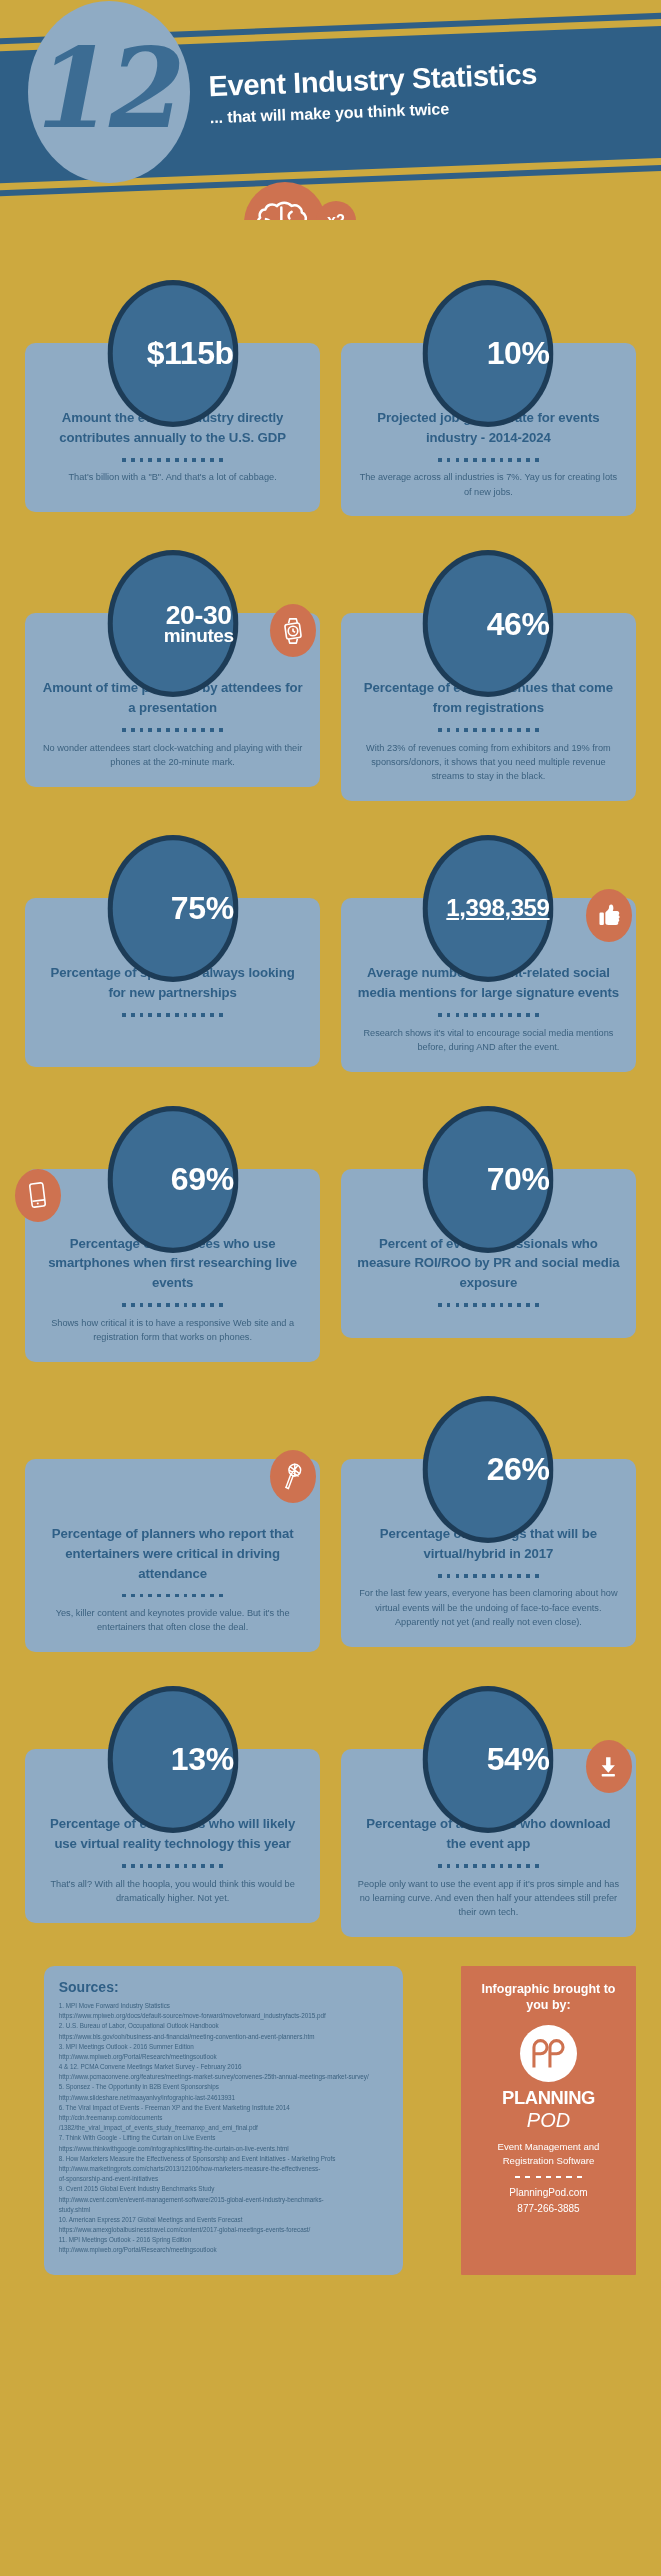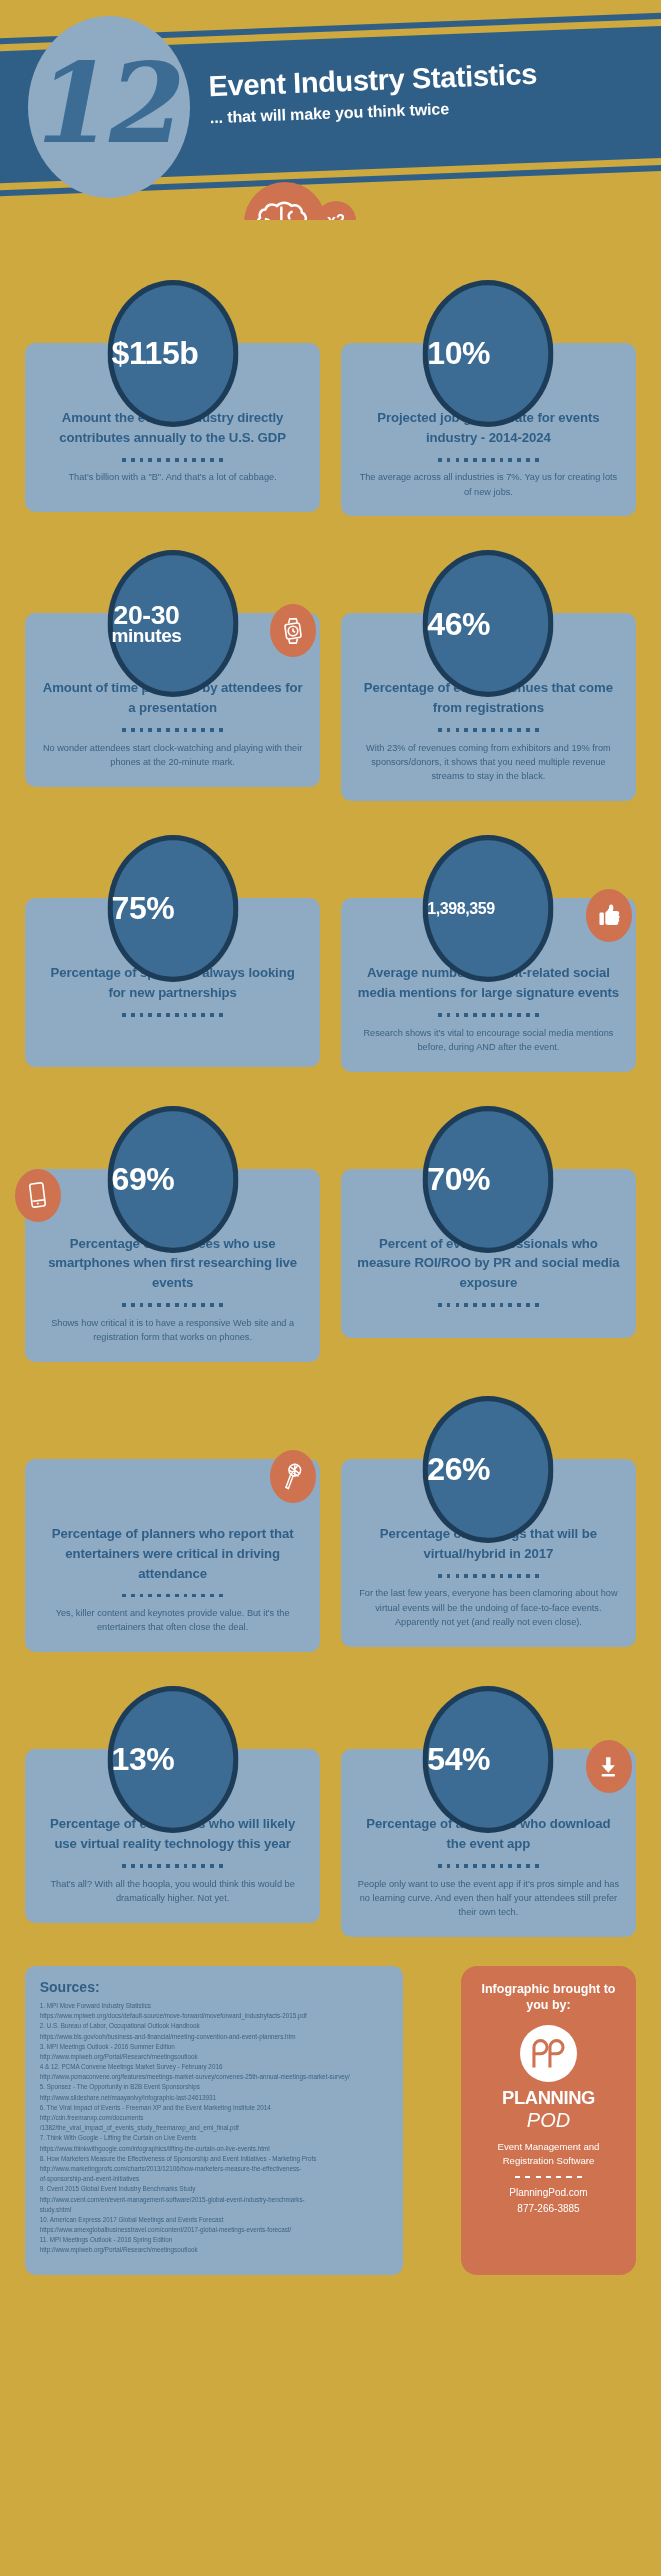--- a/index.html
+++ b/index.html
@@ -42,21 +42,21 @@
     left:-44px; right:-44px;
     top: 185px;
     height: 7.3px;
     background:#cda93f;
     transform: rotate(-2.2deg);
     transform-origin: left center;
     z-index:3;
   }
   .hdr-num-circle {
     position:absolute;
-    left: 28px; top: 16px;
+    left: 28px; top: 1px;
     width: 162px; height: 182px;
     background:#8fabc4;
     border-radius: 50%;
     z-index:4;
     display:flex; align-items:center; justify-content:center;
   }
   .hdr-num {
     font-family:"DejaVu Serif", serif;
     font-style: italic;
     font-weight: 700;
@@ -147,36 +147,36 @@
     line-height:1.55;
   }
 
   
   .badge {
     position:absolute;
     top: 0; left:50%;
     transform: translateX(-50%);
     width: 131px; height: 147px;
     z-index: 6;
-    display:flex; align-items:center; justify-content:flex-start;
+    display:flex; align-items:center; justify-content:flex-end;
   }
   .badge svg { position:absolute; inset:0; width:100%; height:100%; }
   .badge .val {
     position:relative;
     color:#ffffff;
     font-weight:700;
     font-size: 32px;
     line-height:1.02;
     letter-spacing:-0.4px;
     text-align:center;
     z-index:2;
     padding: 0 4.4px;
   }
   .badge .val.small { font-size: 26.5px; }
-  .badge .val.xsmall { font-size: 16px; }
+  .badge .val.xsmall { font-size: 24px; text-decoration: underline; }
   .badge .val .unit { display:block; font-size: 19px; font-weight:700; margin-top:-2.9px;}
 
   
   .side-icon {
     position:absolute;
     width: 46px; height: 53px;
     background:#ce7250;
     border-radius:50%;
     z-index: 8;
     display:flex;align-items:center;justify-content:center;
@@ -189,40 +189,41 @@
     display:flex;
     gap: 16px;
     padding: 29px 25px 25px 25px;
     align-items:stretch;
   }
   .sources {
     flex: 1 1 auto;
     background:#8fabc4;
     border-radius: 10.3px;
     padding: 13.2px 14.7px 19px 14.7px;
+    margin-left: 19px;
   }
   .sources h3 {
     color:#2f5f86;
     font-size: 14px;
     font-weight:700;
     margin-bottom: 5.9px;
   }
   .sources ul { list-style:none; }
   .sources li {
     color:#3b617f;
     font-size: 6.3px;
     line-height: 1.62;
     word-break: break-all;
   }
 
   .promo {
     width: 175px;
     flex: 0 0 175px;
     background:#ce7250;
-    border-radius: 16px;
+    border-radius: 1px;
     padding: 14.7px 11.8px 16px 11.8px;
     text-align:center;
     color:#fff;
     margin-left:42px;
   }
   .promo .lead {
     font-size: 12.5px;
     font-weight:700;
     line-height:1.3;
   }

